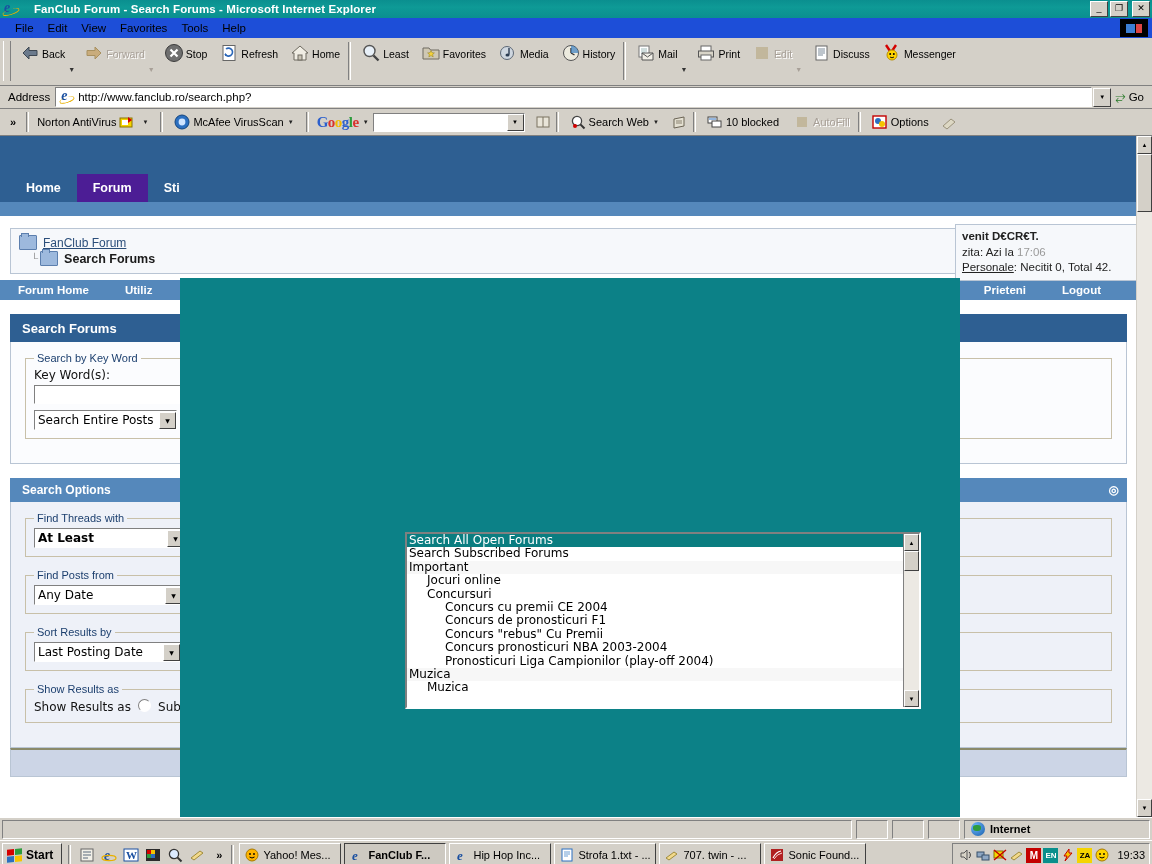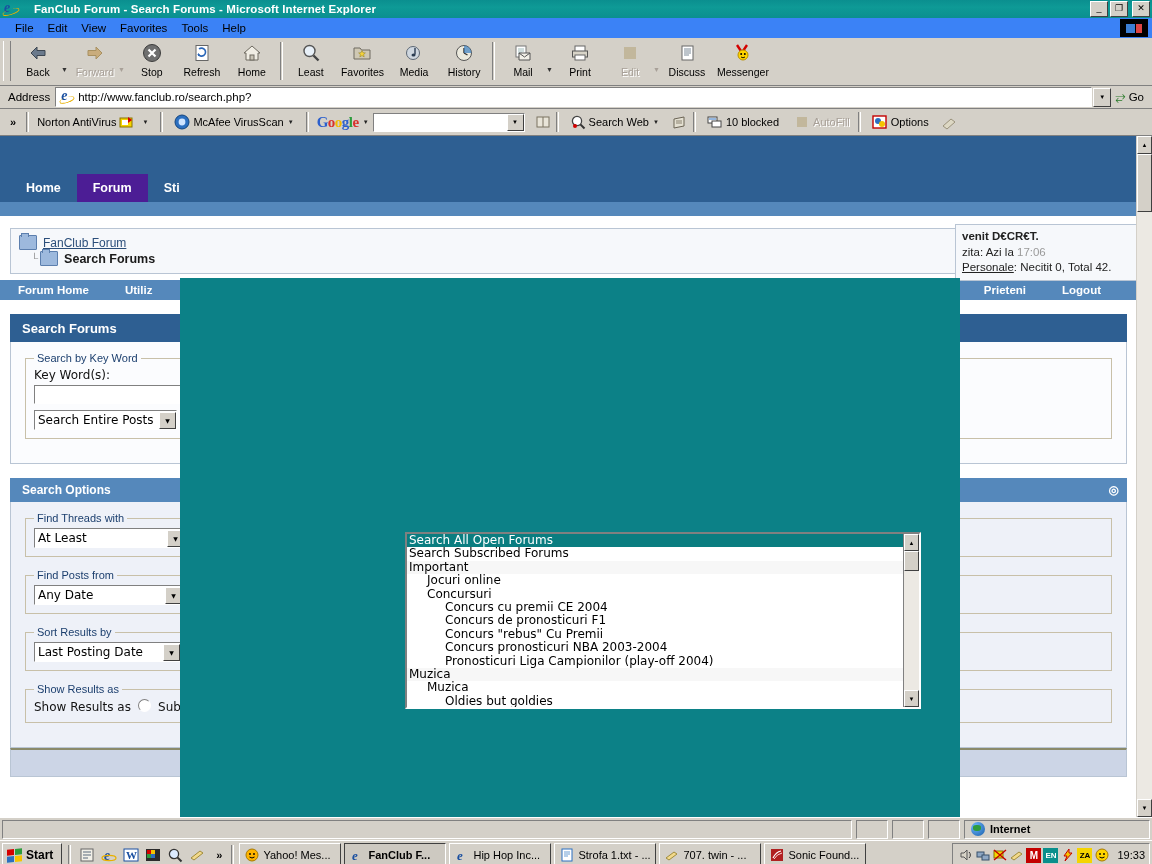--- a/index.html
+++ b/index.html
@@ -37,38 +37,38 @@
   .winbtns{display:flex;gap:2px;}
   .winbtn{
     width:16px;height:14px;background:#d4d0c8;
     border:1px solid;border-color:#fff #404040 #404040 #fff;
     font-size:9px;line-height:12px;text-align:center;color:#000;
     font-family:"Liberation Sans",sans-serif;
   }
   .winbtn.close{margin-left:2px;}
   
   #menubar{
-    height:20px;background:#3b82f6;display:flex;align-items:center;
+    height:20px;background:#1d4ed8;display:flex;align-items:center;
     padding-left:8px;border-bottom:1px solid #d4d0c8;
   }
   #menubar .mi{padding:2px 7px;font-size:11.5px;color:#000;}
   #menu-right{margin-left:auto;margin-right:4px;}
   .msn-badge{
     width:28px;height:18px;background:#000;display:flex;align-items:center;justify-content:center;
   }
   .msn-badge .b1{width:9px;height:9px;background:#3c7fd4;margin-right:1px;}
   .msn-badge .b2{width:6px;height:9px;background:#d44;}
   
   #toolbar{
     height:46px;background:#d4d0c8;display:flex;align-items:flex-start;
     border-bottom:1px solid #808080;position:relative;
   }
   .tb-grip{width:6px;height:40px;margin:2px 2px 0 3px;border-left:1px solid #fff;border-right:1px solid #808080;}
   .tbtn{
-    display:flex;flex-direction:column;align-items:center;justify-content:flex-start;
+    display:flex;align-items:center;justify-content:flex-start;
     padding:2px 5px 0 5px;min-width:40px;cursor:default;
   }
   .tbtn .ico{height:24px;width:24px;display:flex;align-items:center;justify-content:center;font-size:19px;line-height:1;}
   .tbtn .lbl{font-size:10.5px;color:#000;margin-top:1px;white-space:nowrap;}
   .tbtn.disabled .lbl{color:#a8a098;text-shadow:1px 1px 0 #fff;}
   .tb-sep{width:1px;height:38px;margin:3px 3px 0 3px;border-left:1px solid #808080;border-right:1px solid #fff;}
   .tb-arrow{font-size:7px;color:#333;align-self:center;margin:0 2px 0 -2px;padding-top:14px;}
   .tb-arrow.dis{color:#a8a098;}
   
   #addressbar{
@@ -611,21 +611,21 @@
         </fieldset>
       </div>
 
       <div class="sect-head alt">
         <span>Search Options</span>
         <span class="collapse">◎</span>
       </div>
       <div class="panel">
         <fieldset class="fs">
           <legend>Find Threads with</legend>
-          <span class="sel" style="width:146px;">
+          <span class="sel" style="width:146px;font-weight:bold;">
             <span>At Least</span>
             <span class="arw">▼</span>
           </span>
         </fieldset>
 
         <fieldset class="fs">
           <legend>Find Posts from</legend>
           <span class="sel" style="width:144px;">
             <span>Any Date</span>
             <span class="arw">▼</span>
@@ -678,21 +678,20 @@
         <div class="lrow grp">Important</div>
         <div class="lrow ind1">Jocuri online</div>
         <div class="lrow ind1">Concursuri</div>
         <div class="lrow ind2">Concurs cu premii CE 2004</div>
         <div class="lrow ind2">Concurs de pronosticuri F1</div>
         <div class="lrow ind2">Concurs "rebus" Cu Premii</div>
         <div class="lrow ind2">Concurs pronosticuri NBA 2003-2004</div>
         <div class="lrow ind2">Pronosticuri Liga Campionilor (play-off 2004)</div>
         <div class="lrow grp">Muzica</div>
         <div class="lrow ind1">Muzica</div>
-        <div class="lrow ind2">Oldies but goldies</div>
       </div>
     <div class="vscroll">
       <div class="sbtn">▲</div>
       <div class="thumb"></div>
       <div class="track"></div>
       <div class="sbtn">▼</div>
     </div>
   </div>
 
   <div id="pagescroll">

